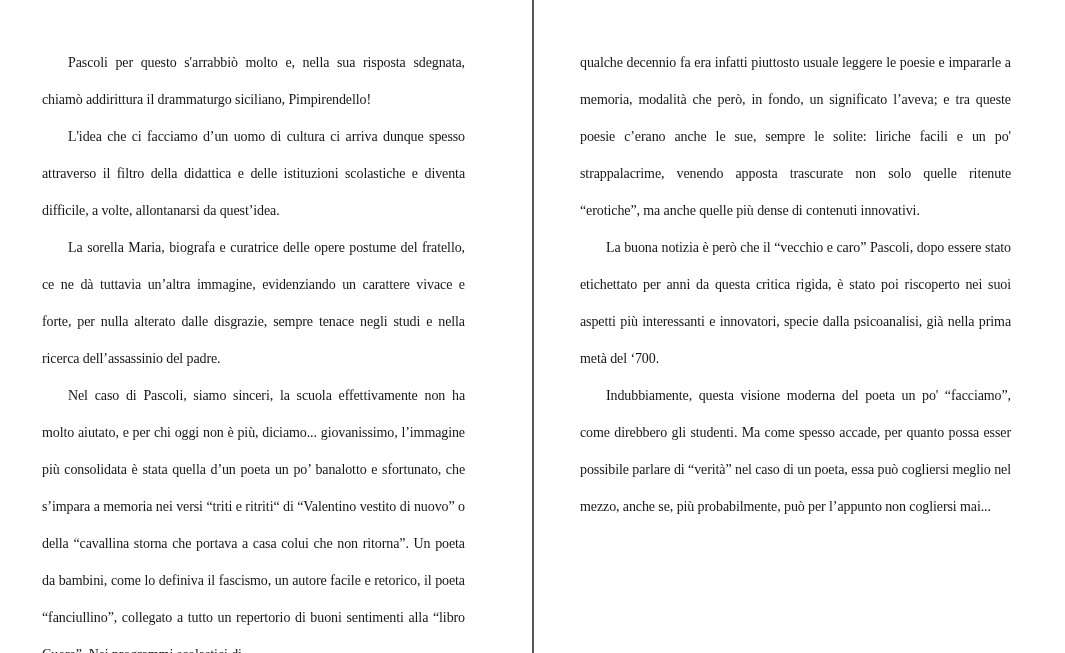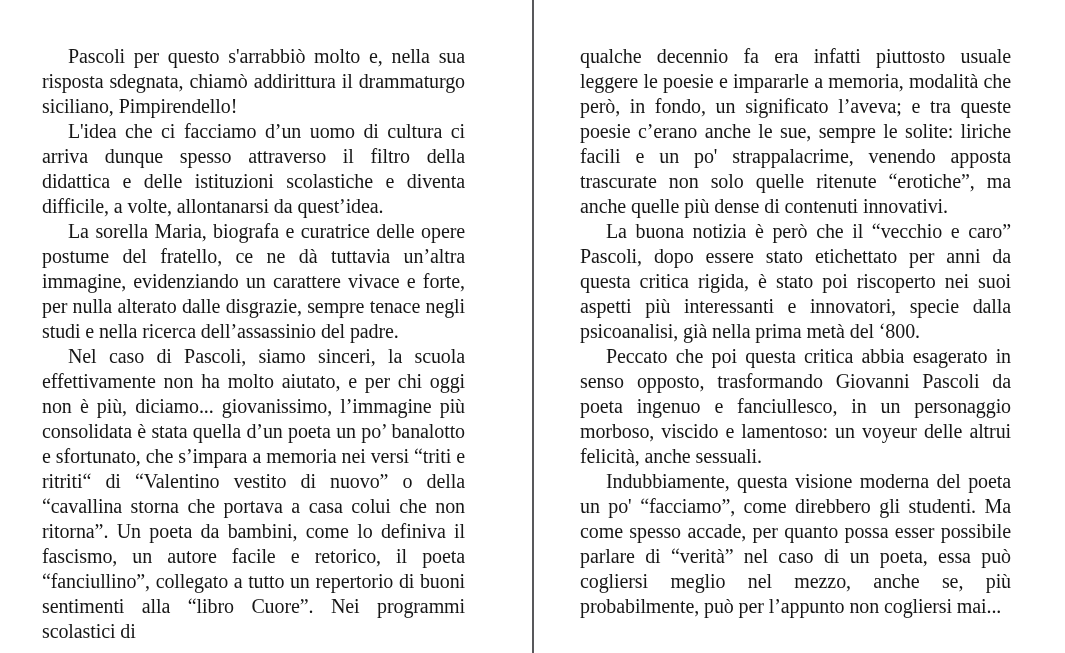--- a/index.html
+++ b/index.html
@@ -25,22 +25,22 @@
     width: 423px;
   }
   .page-right {
     left: 580px;
     width: 431px;
   }
   .para {
     margin: 0;
     padding: 0;
     text-align: justify;
-    font-size: 20px;
-    line-height: 25px;
+    font-size: 14px;
+    line-height: 37px;
     letter-spacing: -0.1px;
   }
   .para.indent {
     text-indent: 26px;
   }
   .divider {
     position: absolute;
     left: 532px;
     top: 0;
     width: 2px;
@@ -57,18 +57,17 @@
     <p class="para indent">Pascoli per questo s'arrabbiò molto e, nella sua risposta sdegnata, chiamò addirittura il drammaturgo siciliano, Pimpirendello!</p>
     <p class="para indent">L'idea che ci facciamo d’un uomo di cultura ci arriva dunque spesso attraverso il filtro della didattica e delle istituzioni scolastiche e diventa difficile, a volte, allontanarsi da quest’idea.</p>
     <p class="para indent">La sorella Maria, biografa e curatrice delle opere postume del fratello, ce ne dà tuttavia un’altra immagine, evidenziando un carattere vivace e forte, per nulla alterato dalle disgrazie, sempre tenace negli studi e nella ricerca dell’assassinio del padre.</p>
     <p class="para indent">Nel caso di Pascoli, siamo sinceri, la scuola effettivamente non ha molto aiutato, e per chi oggi non è più, diciamo... giovanissimo, l’immagine più consolidata è stata quella d’un poeta un po’ banalotto e sfortunato, che s’impara a memoria nei versi “triti e ritriti“ di “Valentino vestito di nuovo” o della “cavallina storna che portava a casa colui che non ritorna”. Un poeta da bambini, come lo definiva il fascismo, un autore facile e retorico, il poeta “fanciullino”, collegato a tutto un repertorio di buoni sentimenti alla “libro Cuore”. Nei programmi scolastici di</p>
   </section>
 
   <div class="divider"></div>
 
   <section class="page page-right">
     <p class="para">qualche decennio fa era infatti piuttosto usuale leggere le poesie e impararle a memoria, modalità che però, in fondo, un significato l’aveva; e tra queste poesie c’erano anche le sue, sempre le solite: liriche facili e un po' strappalacrime, venendo apposta trascurate non solo quelle ritenute “erotiche”, ma anche quelle più dense di contenuti innovativi.</p>
-    <p class="para indent">La buona notizia è però che il “vecchio e caro” Pascoli, dopo essere stato etichettato per anni da questa critica rigida, è stato poi riscoperto nei suoi aspetti più interessanti e innovatori, specie dalla psicoanalisi, già nella prima metà del ‘800.</p>
-    <p class="para indent">Peccato che poi questa critica abbia esagerato in senso opposto, trasformando Giovanni Pascoli da poeta ingenuo e fanciullesco, in un personaggio morboso, viscido e lamentoso: un voyeur delle altrui felicità, anche sessuali.</p>
+    <p class="para indent">La buona notizia è però che il “vecchio e caro” Pascoli, dopo essere stato etichettato per anni da questa critica rigida, è stato poi riscoperto nei suoi aspetti più interessanti e innovatori, specie dalla psicoanalisi, già nella prima metà del ‘700.</p>
     <p class="para indent">Indubbiamente, questa visione moderna del poeta un po' “facciamo”, come direbbero gli studenti. Ma come spesso accade, per quanto possa esser possibile parlare di “verità” nel caso di un poeta, essa può cogliersi meglio nel mezzo, anche se, più probabilmente, può per l’appunto non cogliersi mai...</p>
   </section>
 
 </div>
 
 </body></html>

